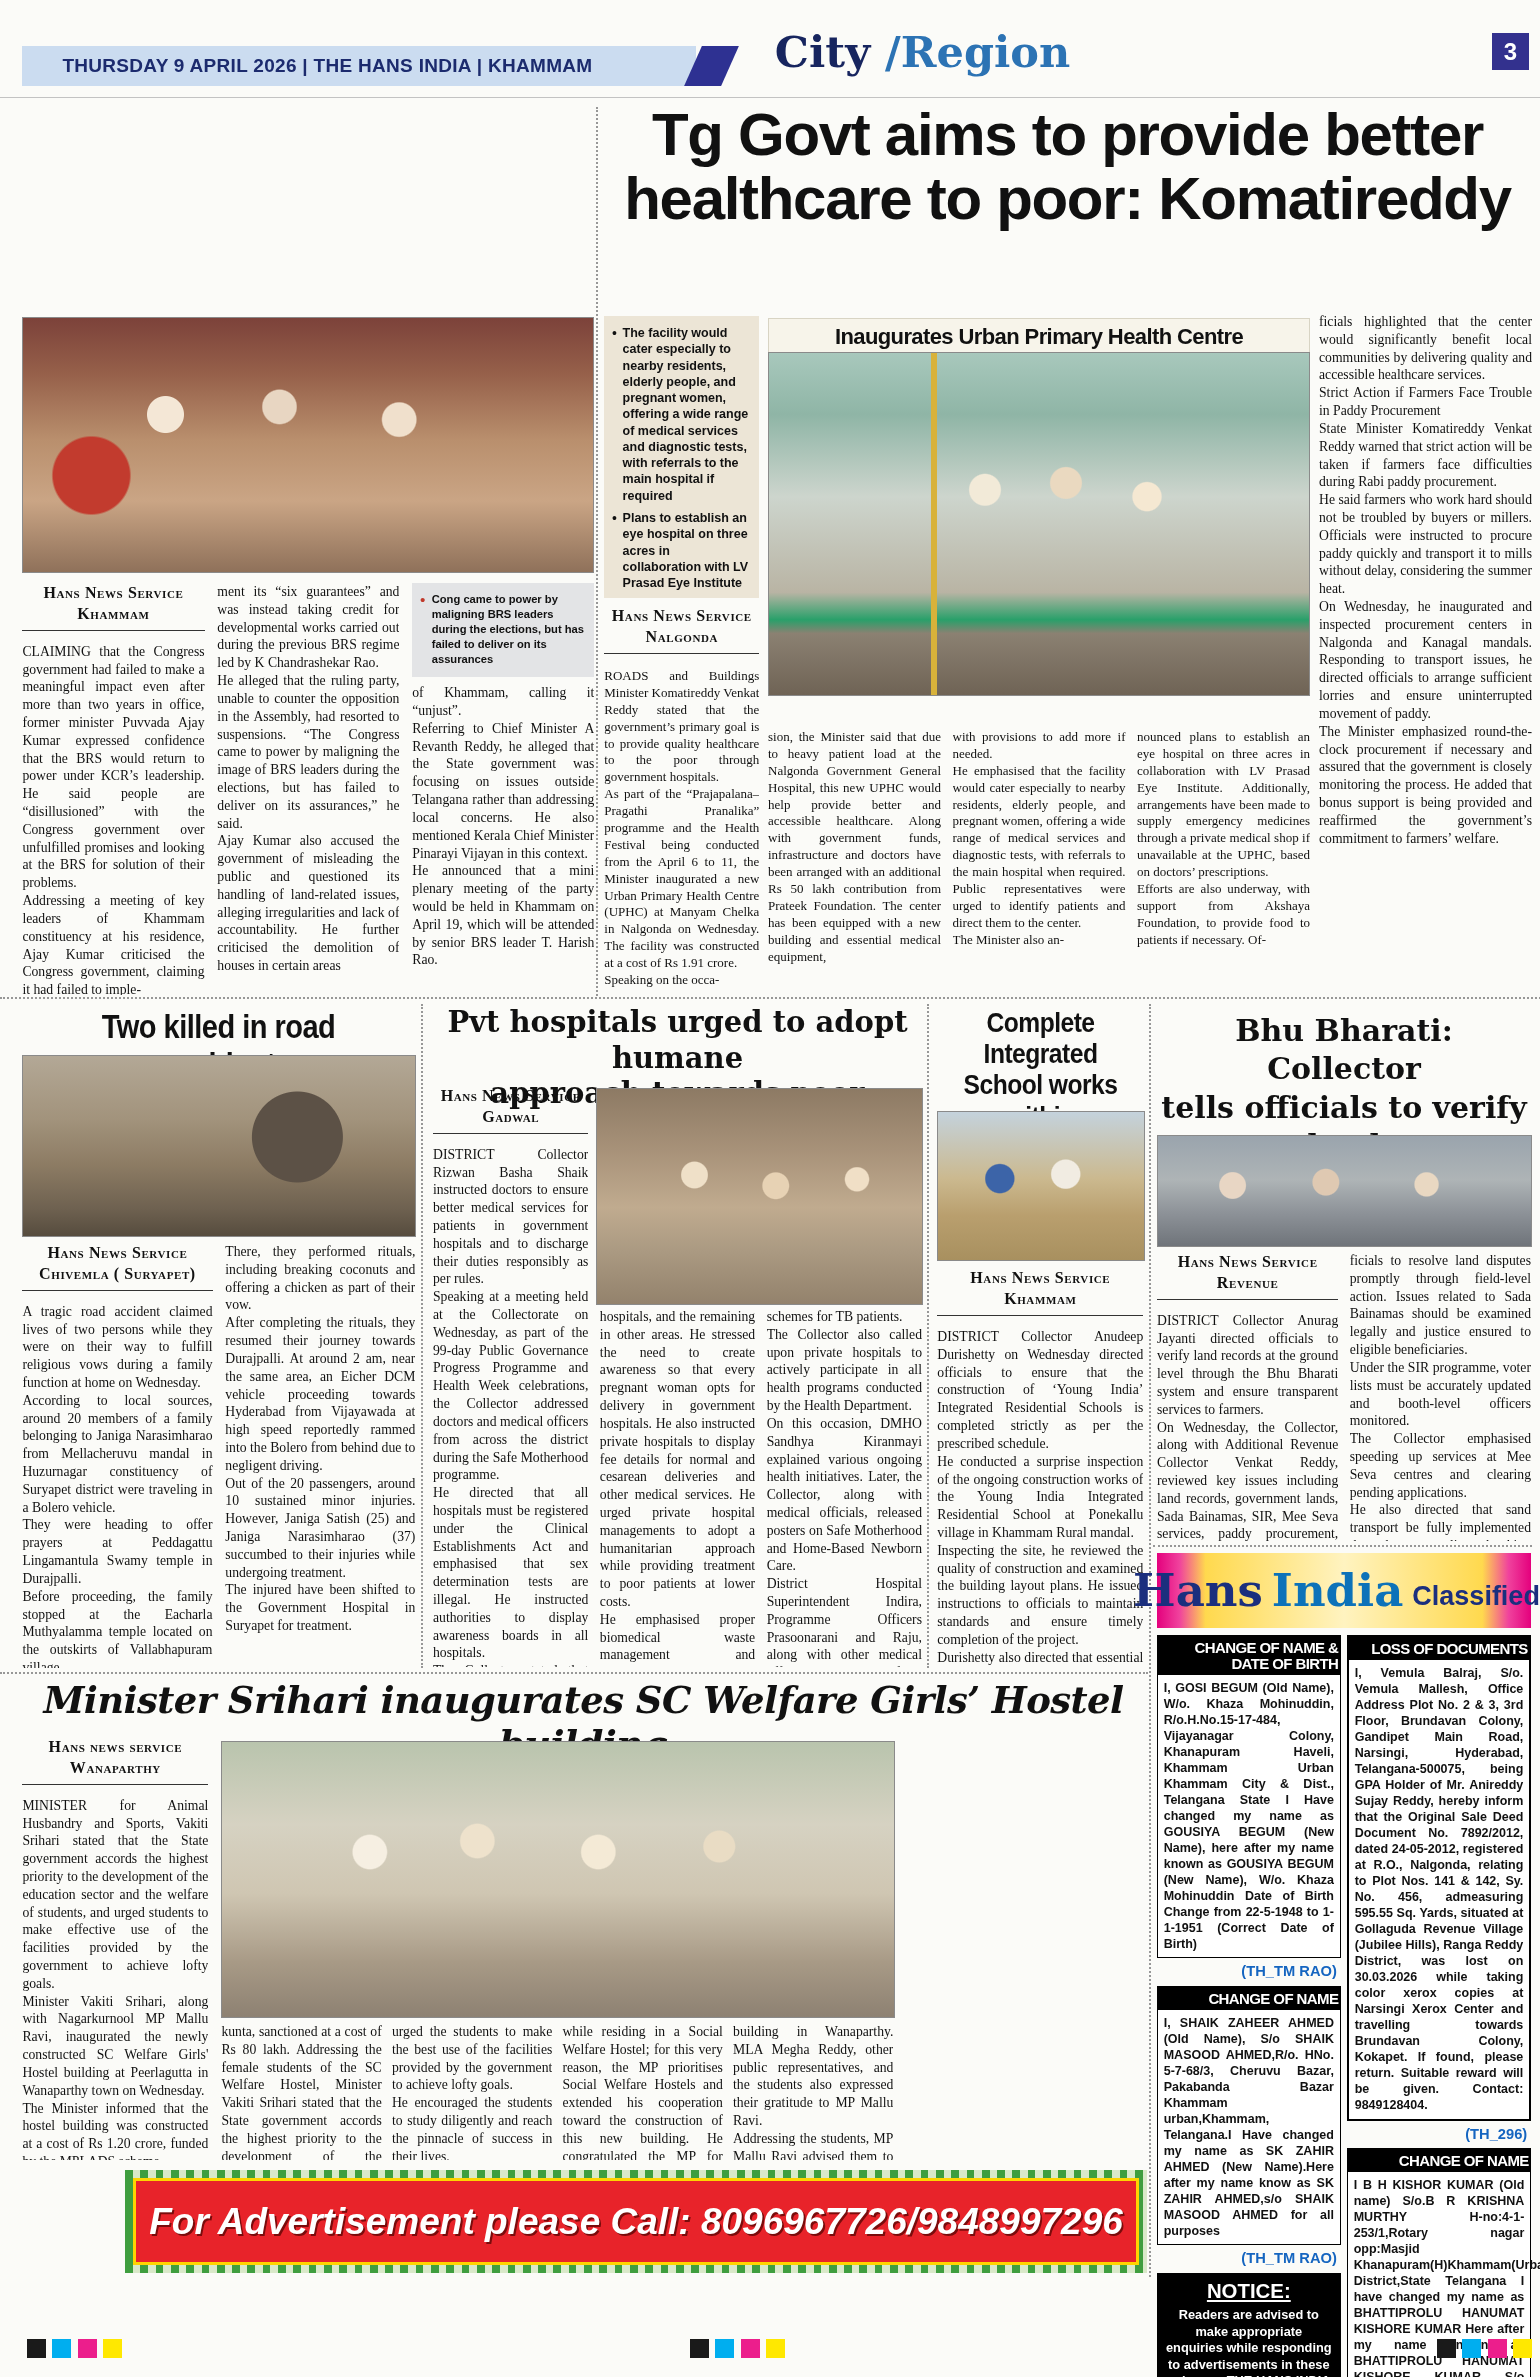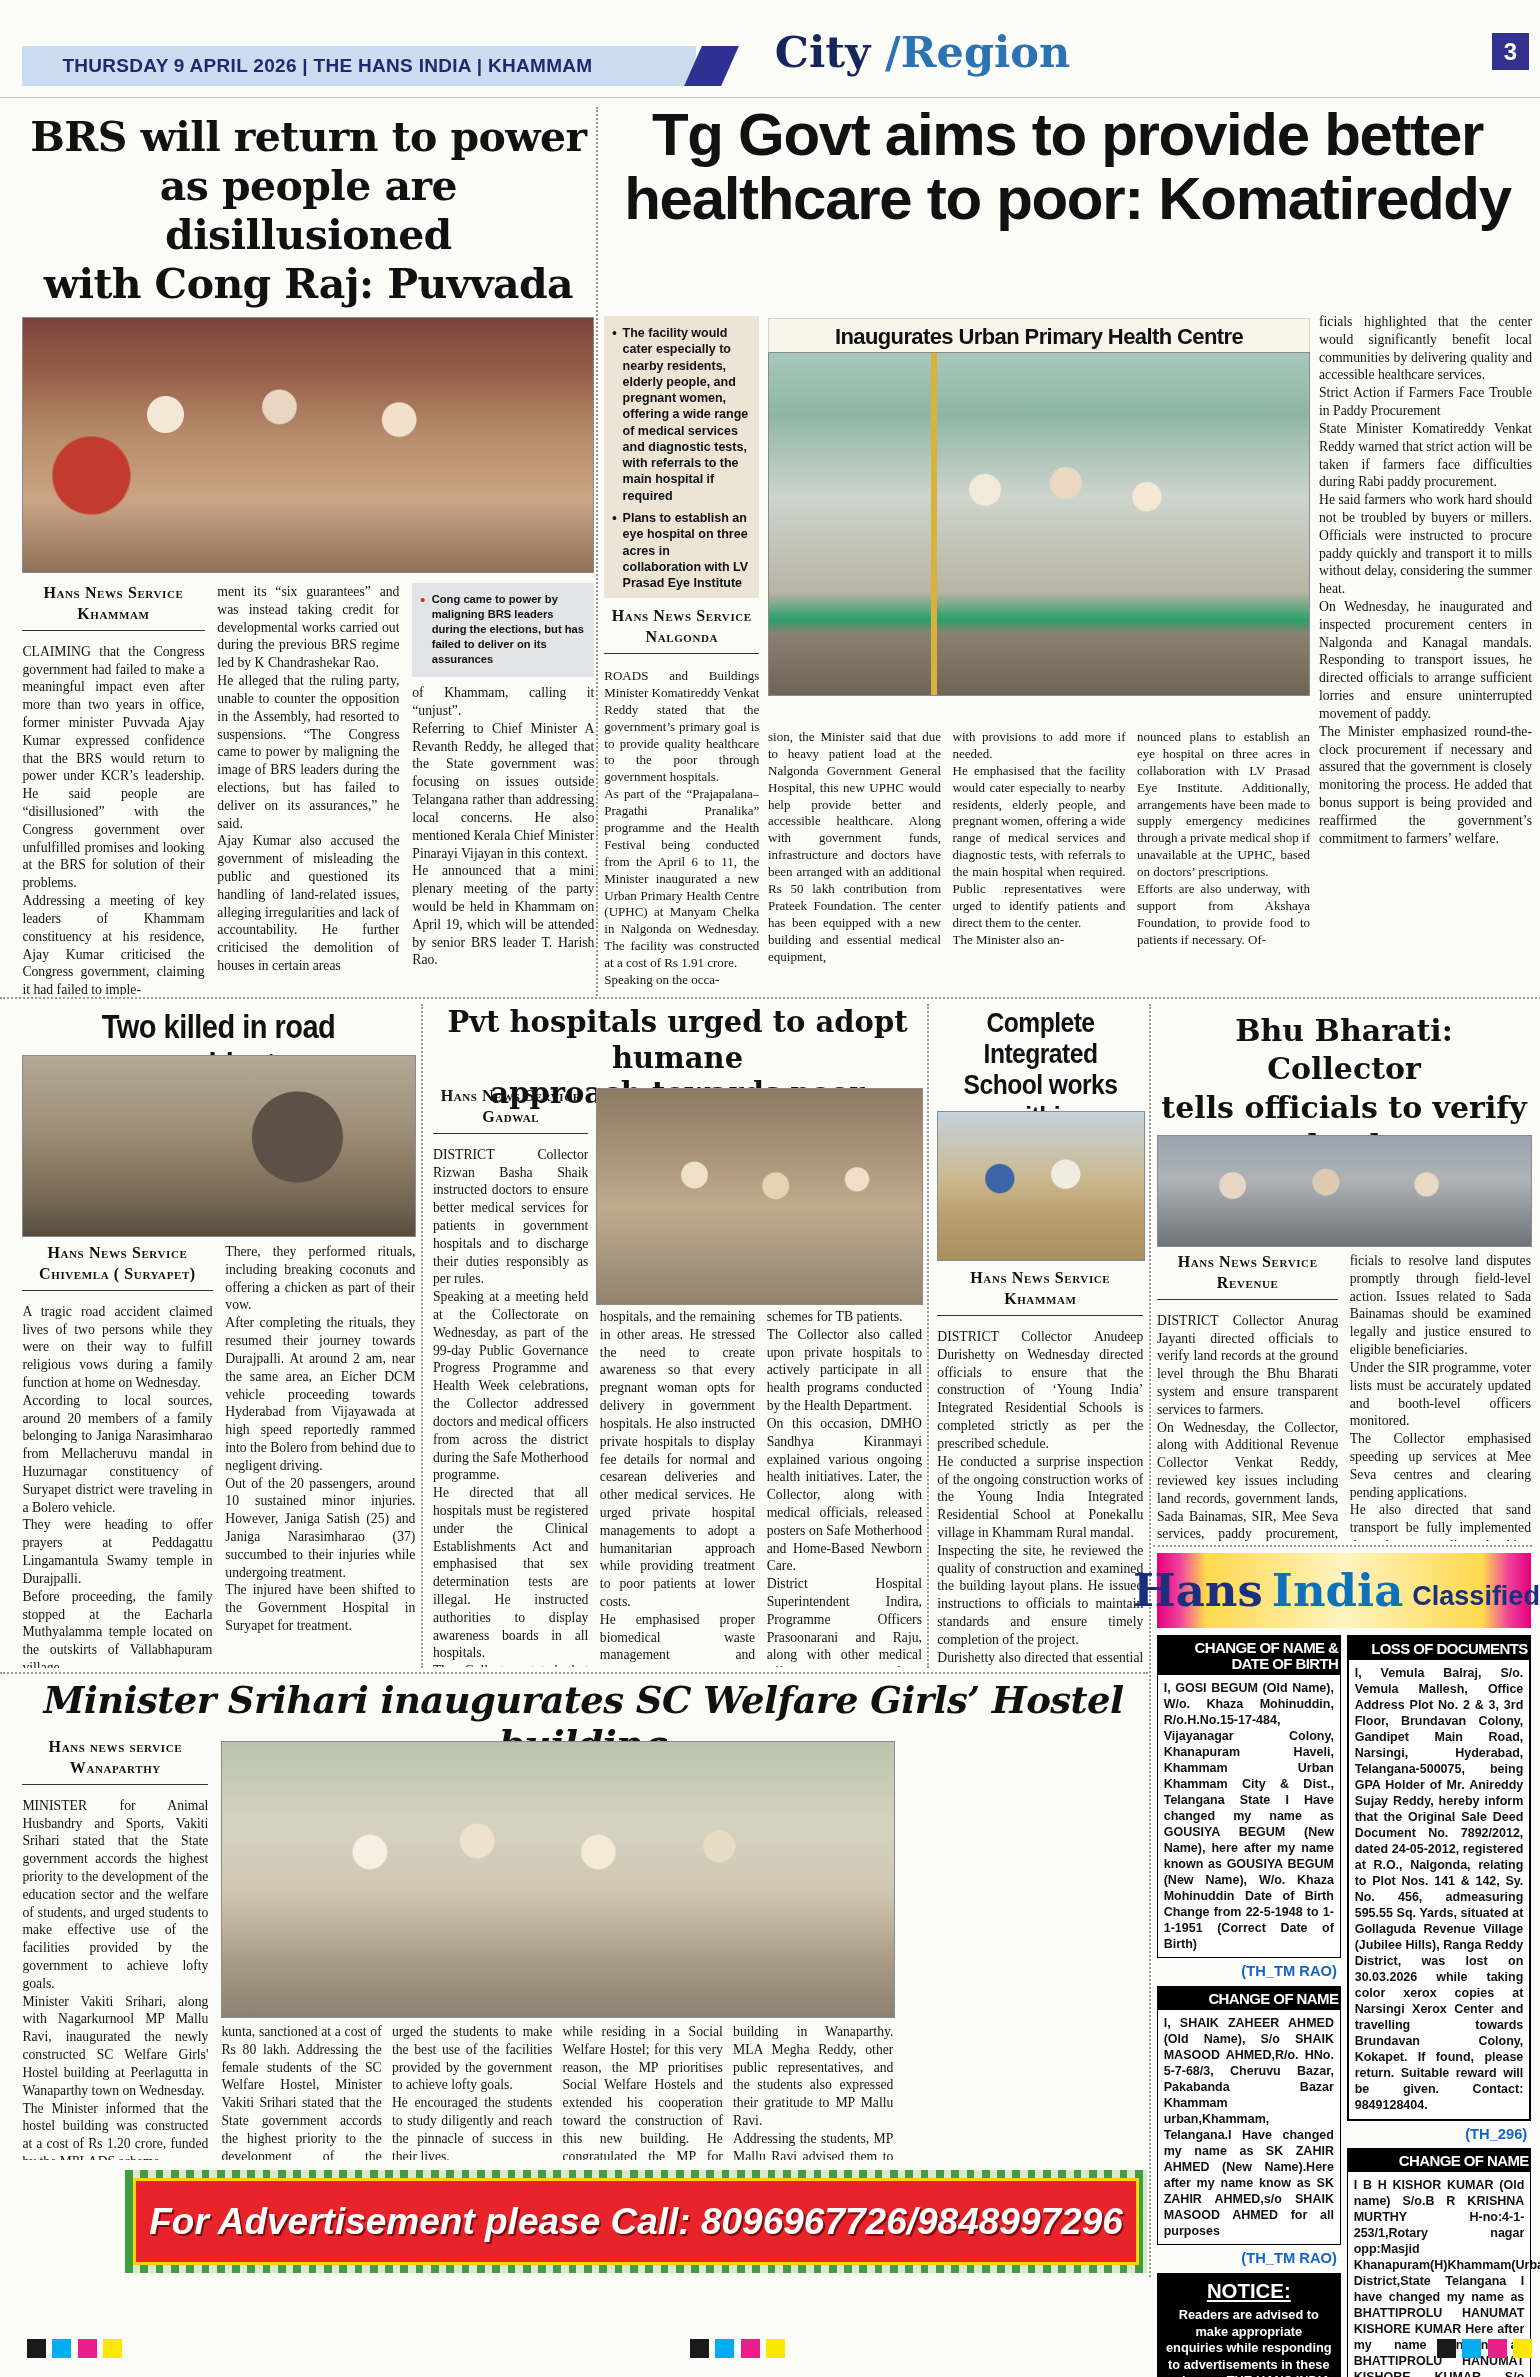--- a/index.html
+++ b/index.html
@@ -163,23 +163,20 @@
     <span>THURSDAY 9 APRIL 2026 | THE HANS INDIA | KHAMMAM</span>
   </div>
   <div class="mast-slash"></div>
   <div class="section-title">
     <span class="st-city">City</span><span class="st-region"> /Region</span>
   </div>
   <div class="page-num">3</div>
   <div class="header-rule"></div>
 
   <section class="art-brs">
-    <h1 class="hl-serif brs-h">BRS will return to power
-as people are disillusioned
-with Cong Raj: Puvvada</h1>
     <div class="photo ph-brs"></div>
     <div class="brs-body">
       <div class="col">
         <div class="byline">
           <span>Hans News Service</span><br>
           <span>Khammam</span>
         </div>
         <div class="body-text">CLAIMING that the Congress government had failed to make a meaningful impact even after more than two years in office, former minister Puvvada Ajay Kumar expressed confidence that the BRS would return to power under KCR’s leadership. He said people are “disillusioned” with the Congress government over unfulfilled promises and looking at the BRS for solution of their problems.
 Addressing a meeting of key leaders of Khammam constituency at his residence, Ajay Kumar criticised the Congress government, claiming it had failed to imple-</div>
       </div>

